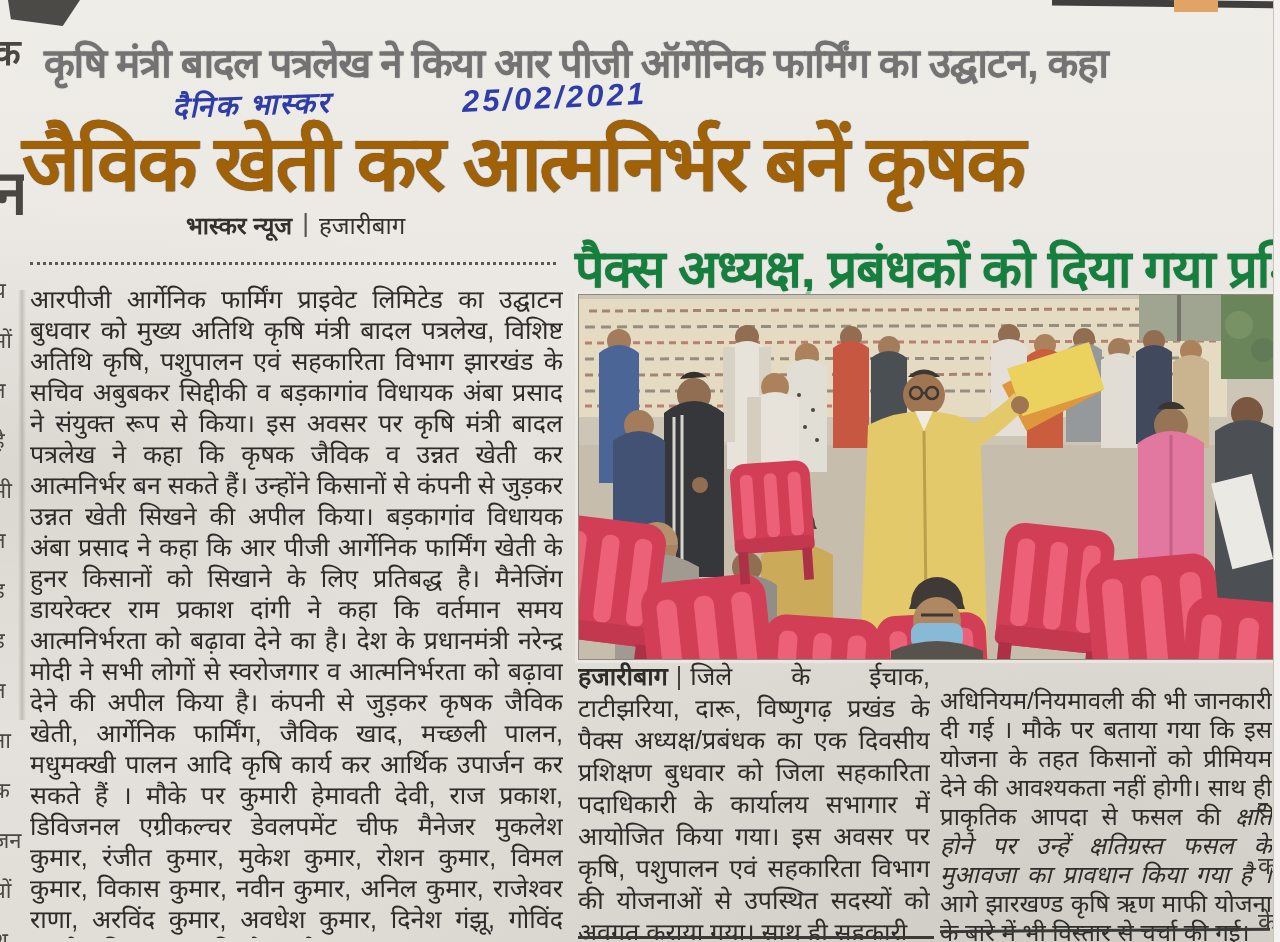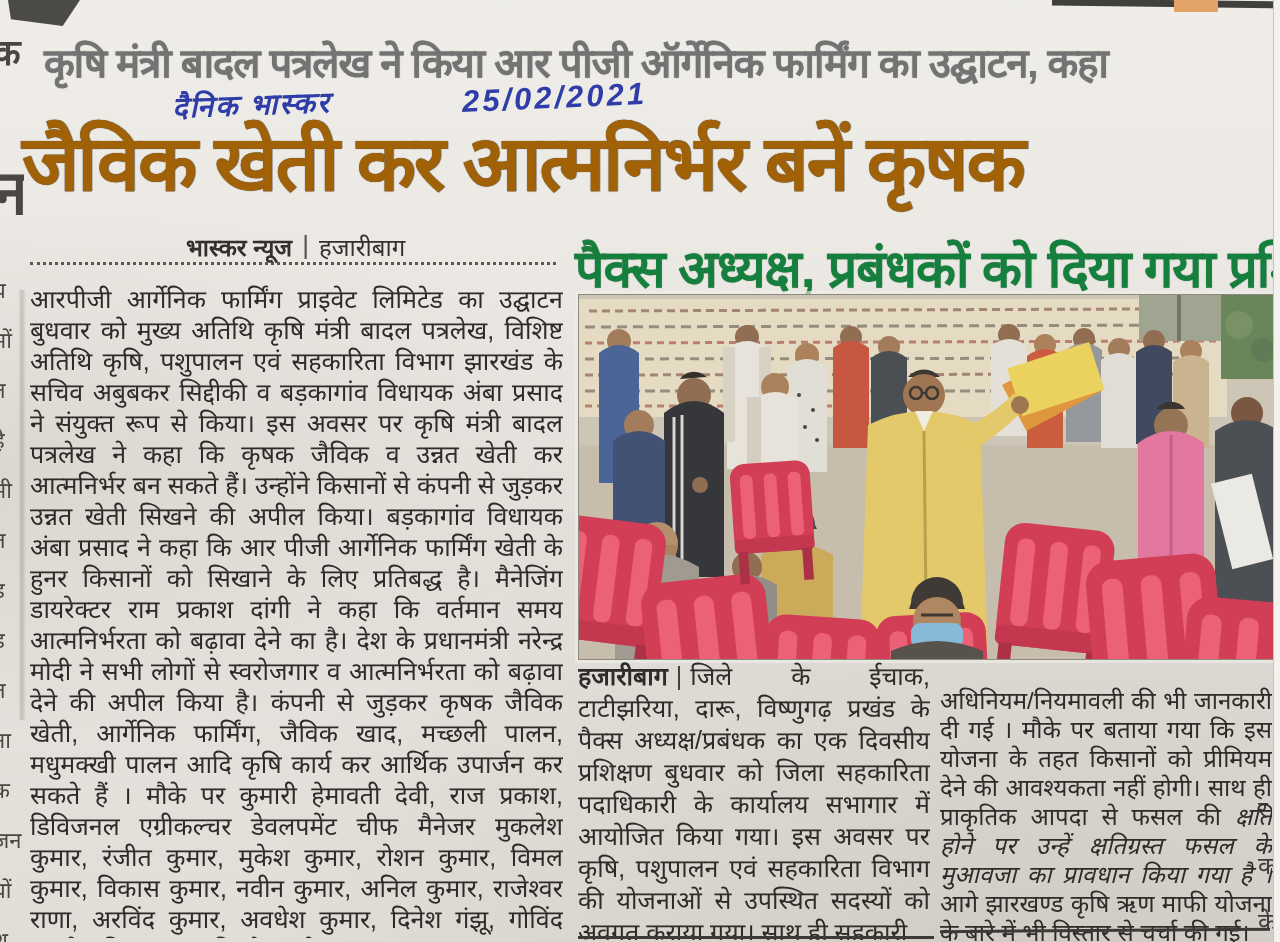--- a/index.html
+++ b/index.html
@@ -35,21 +35,21 @@
   
   .kicker{left:44px;top:34px;width:1236px;font-size:40px;font-weight:700;
     color:#737373;white-space:nowrap;letter-spacing:-1px;
     text-shadow:0 0 1px rgba(40,38,35,.55);}
   .hand{color:#2f3da8;font-style:italic;font-weight:600;}
   .hand-name{left:172px;top:84px;font-size:29px;transform:rotate(-2deg);letter-spacing:2px;}
   .hand-date{left:462px;top:80px;font-size:31px;transform:rotate(-2.5deg);letter-spacing:3px;}
   .headline{left:22px;top:108px;width:1252px;font-size:77px;font-weight:800;
     color:#a16207;white-space:nowrap;letter-spacing:-2px;
     text-shadow:0 0 1px rgba(30,28,26,.8),1px 0 0 rgba(30,28,26,.35);}
-  .byline{left:186px;top:230px;font-size:24px;color:#33312d;display:flex;gap:10px;align-items:flex-start;}
+  .byline{left:186px;top:208px;font-size:24px;color:#33312d;display:flex;gap:10px;align-items:flex-start;}
   .byline .src{font-weight:700;}
   .byline .bar{color:#55524c;font-weight:400;font-size:26px;}
   .dotted-rule{left:30px;top:262px;width:526px;border-top:3px dotted #5c584f;height:0;}
   .subheadline{left:575px;top:231px;width:702px;font-size:52px;font-weight:700;
     color:#15803d;white-space:nowrap;letter-spacing:-1px;
     text-shadow:0 0 1px rgba(40,38,35,.5);}
   
   .col{text-align:justify;color:#2e2c29;}
   .col-left{left:30px;top:284px;width:533px;height:654px;font-size:25px;line-height:31px;overflow:hidden;}
   .col-mid{left:578px;top:660px;width:352px;height:280px;font-size:25px;line-height:32px;overflow:hidden;}

